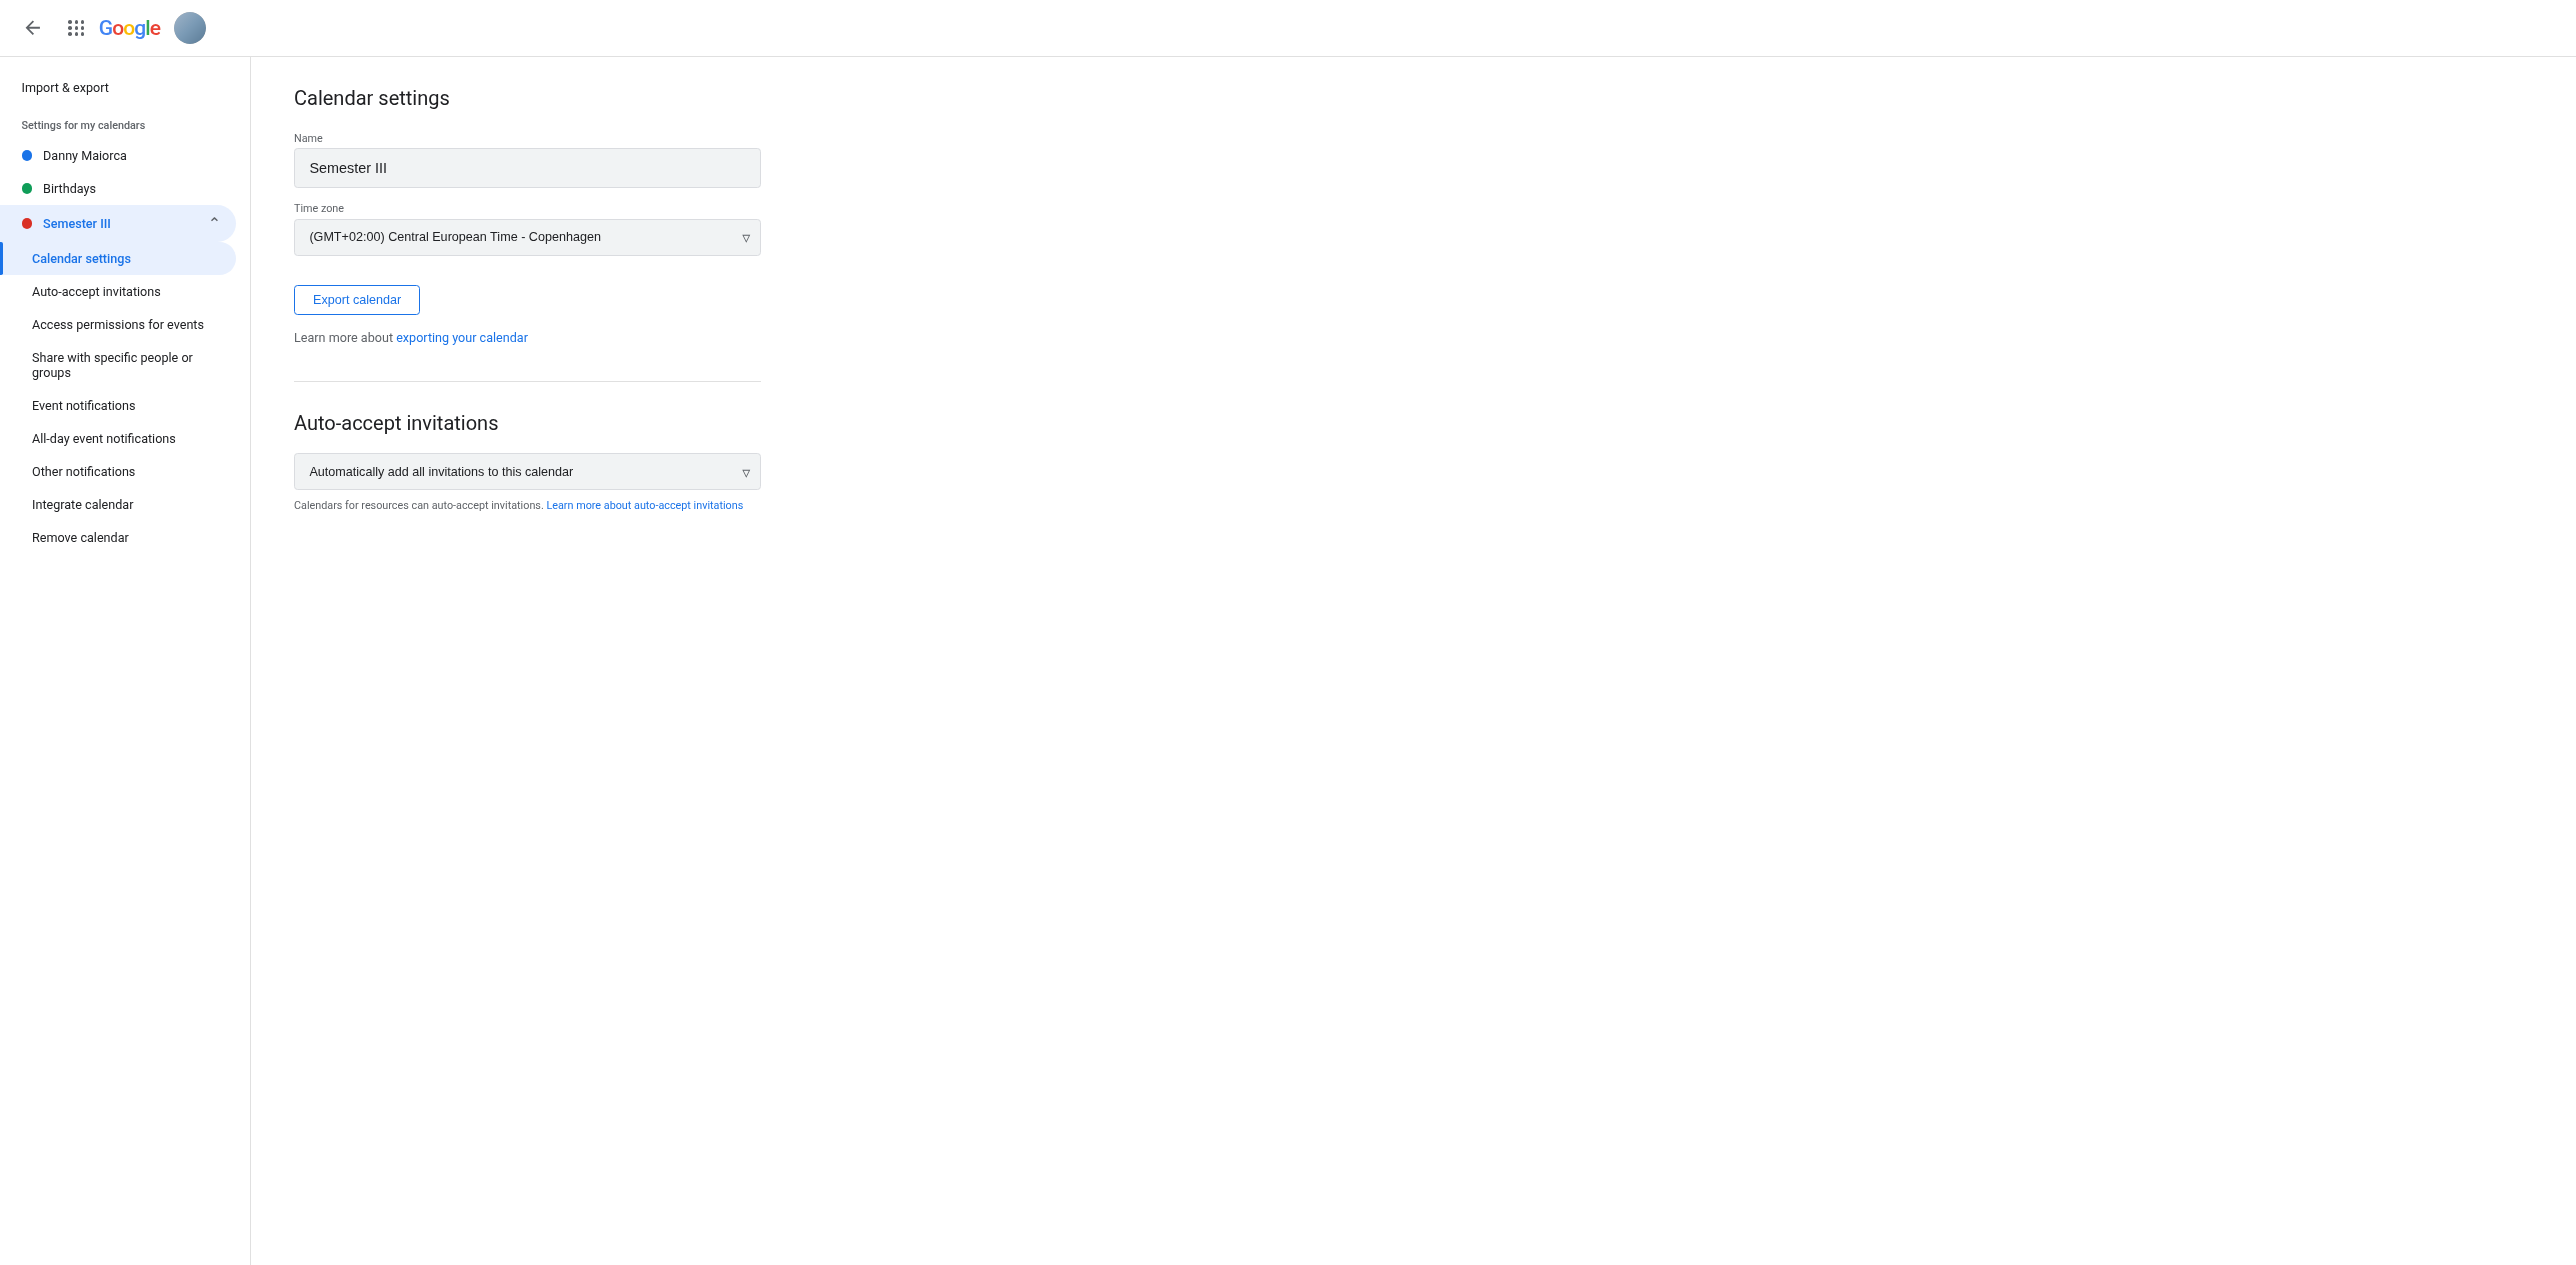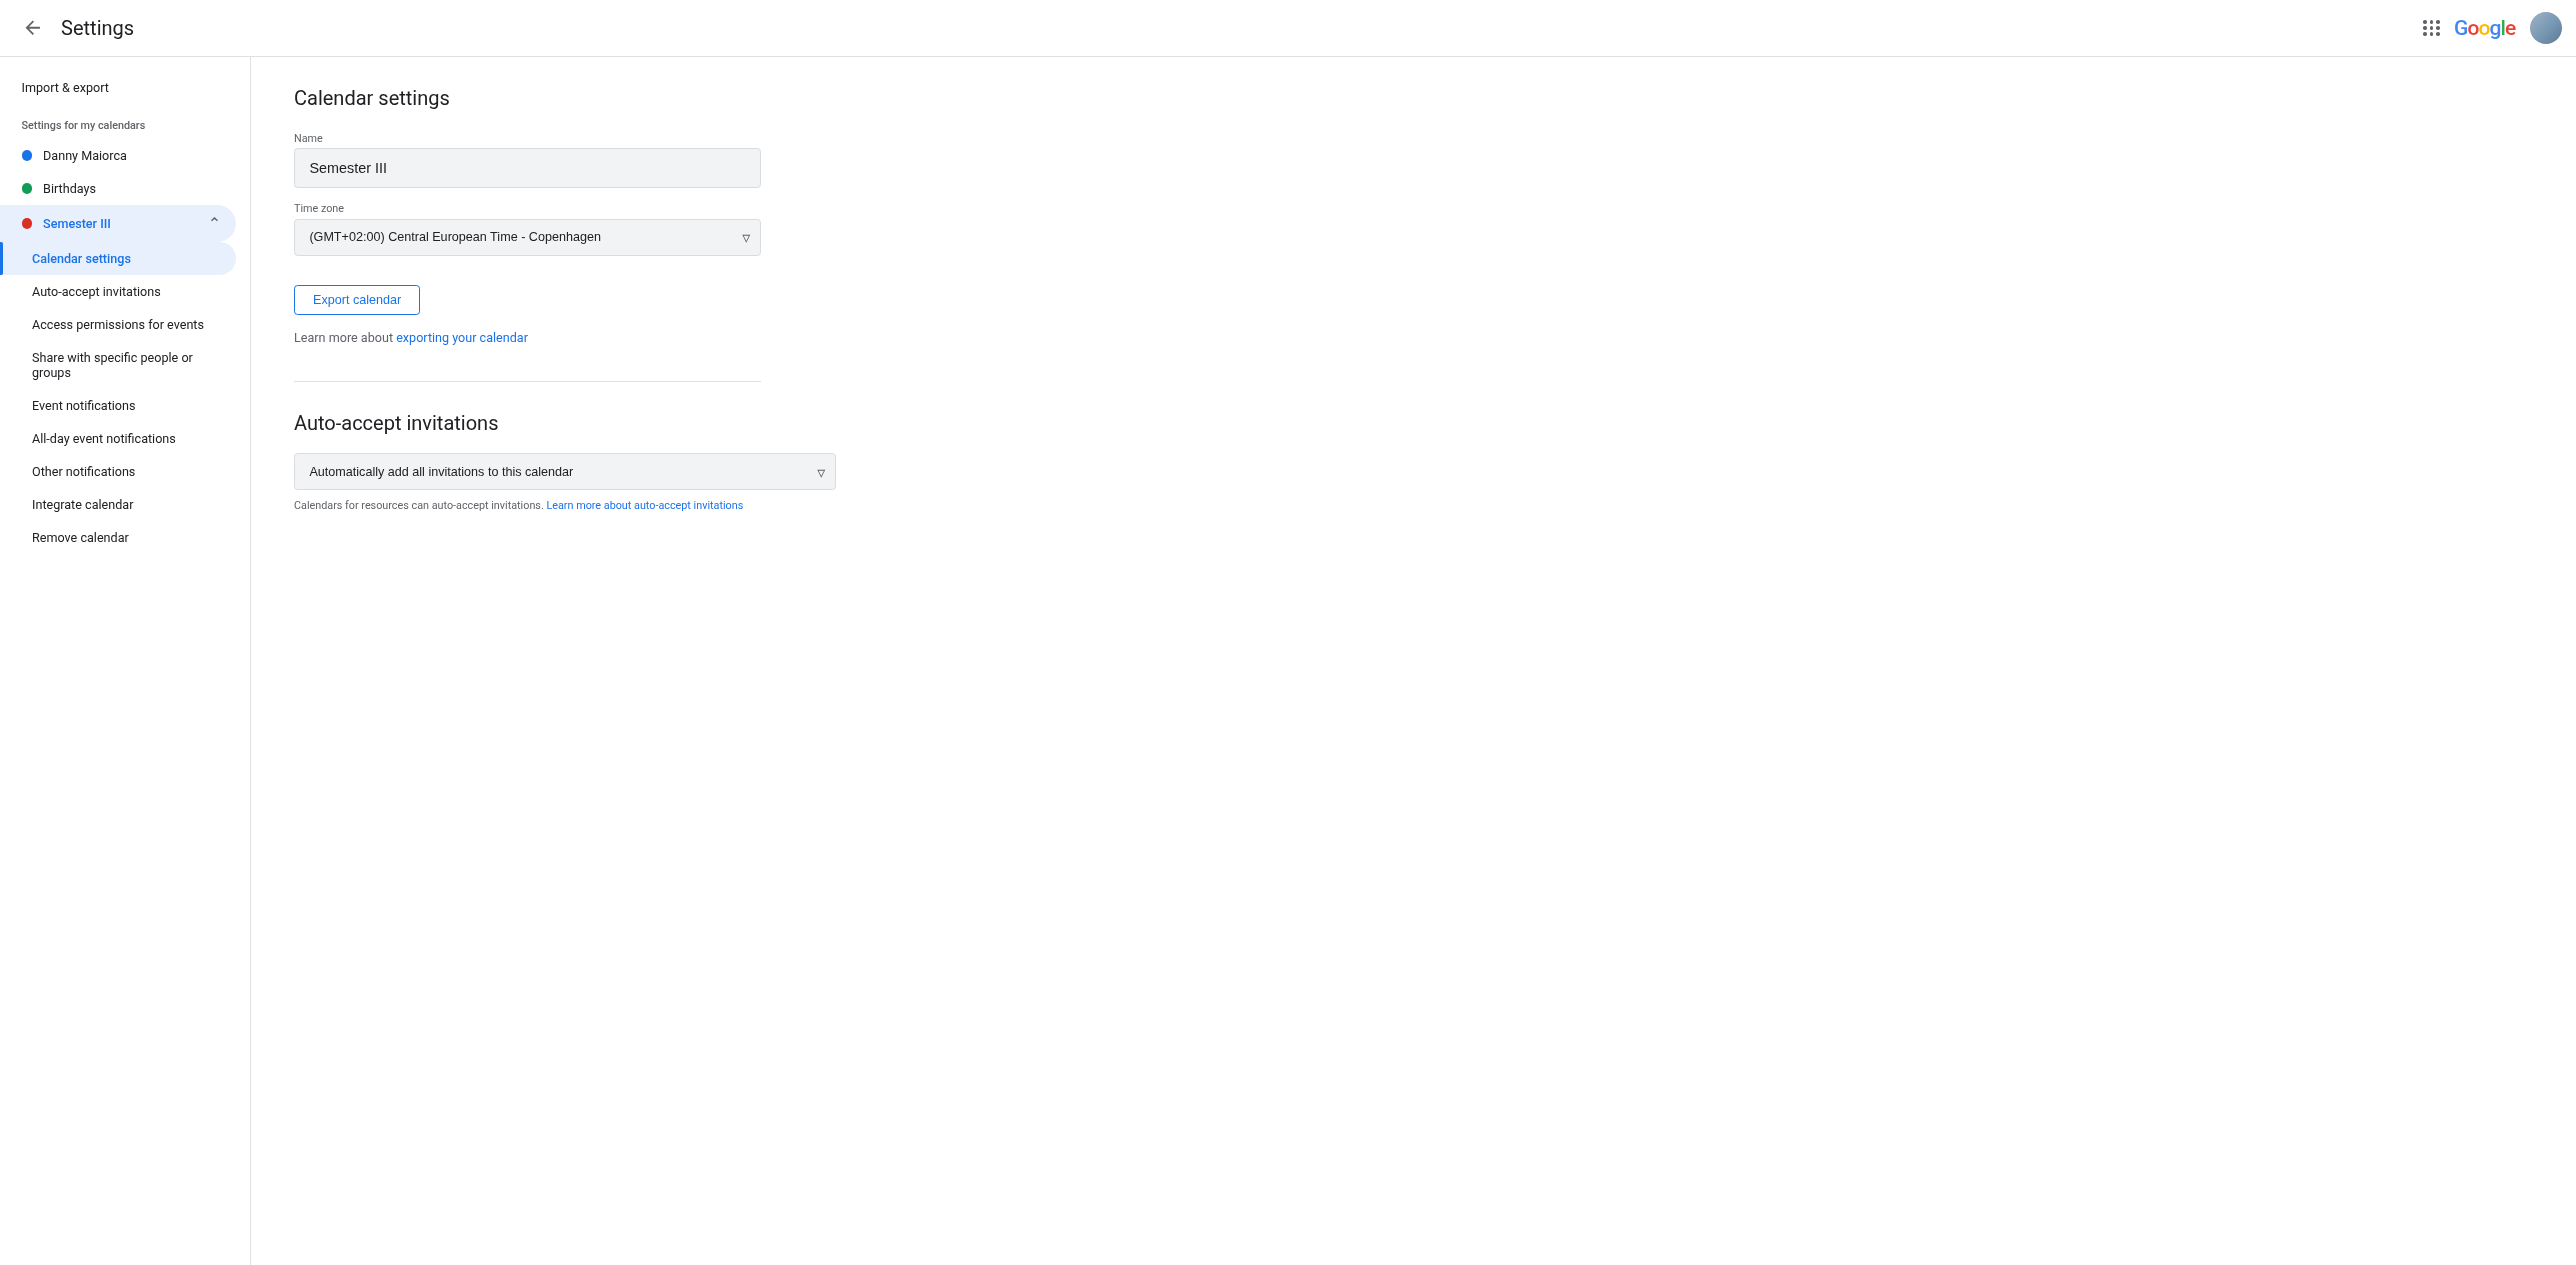--- a/index.html
+++ b/index.html
@@ -287,21 +287,21 @@
     .auto-accept-section { margin-top: 7.2px; }
     .auto-accept-title {
       font-size: 20px;
       font-weight: 400;
       color: #202124;
       margin-bottom: 18px;
     }
 
     .dropdown-wrapper {
       position: relative;
-      width: 542px;
+      width: 467px;
     }
     .auto-accept-dropdown {
       width: 100%;
       padding: 10.8px 36px 10.8px 14.4px;
       border: 0.9px solid #dadce0;
       border-radius: 3.6px;
       font-size: 12.6px;
       color: #202124;
       background: #f1f3f4;
       appearance: none;
@@ -344,21 +344,20 @@
   </style>
 </head>
 <body>
 
 <header class="top-header">
   <button class="back-btn">
     <svg width="21.5" height="21.5" viewBox="0 0 24 24" fill="none">
       <path d="M20 11H7.83l5.59-5.59L12 4l-8 8 8 8 1.41-1.41L7.83 13H20v-2z" fill="#5f6368"></path>
     </svg>
   </button>
-  <span class="page-title">Settings</span>
   <div class="top-header-right">
     <button class="grid-icon-btn">
       <div class="grid-dots">
         <div class="grid-dot"></div>
           <div class="grid-dot"></div>
           <div class="grid-dot"></div>
         <div class="grid-dot"></div>
           <div class="grid-dot"></div>
           <div class="grid-dot"></div>
         <div class="grid-dot"></div>

